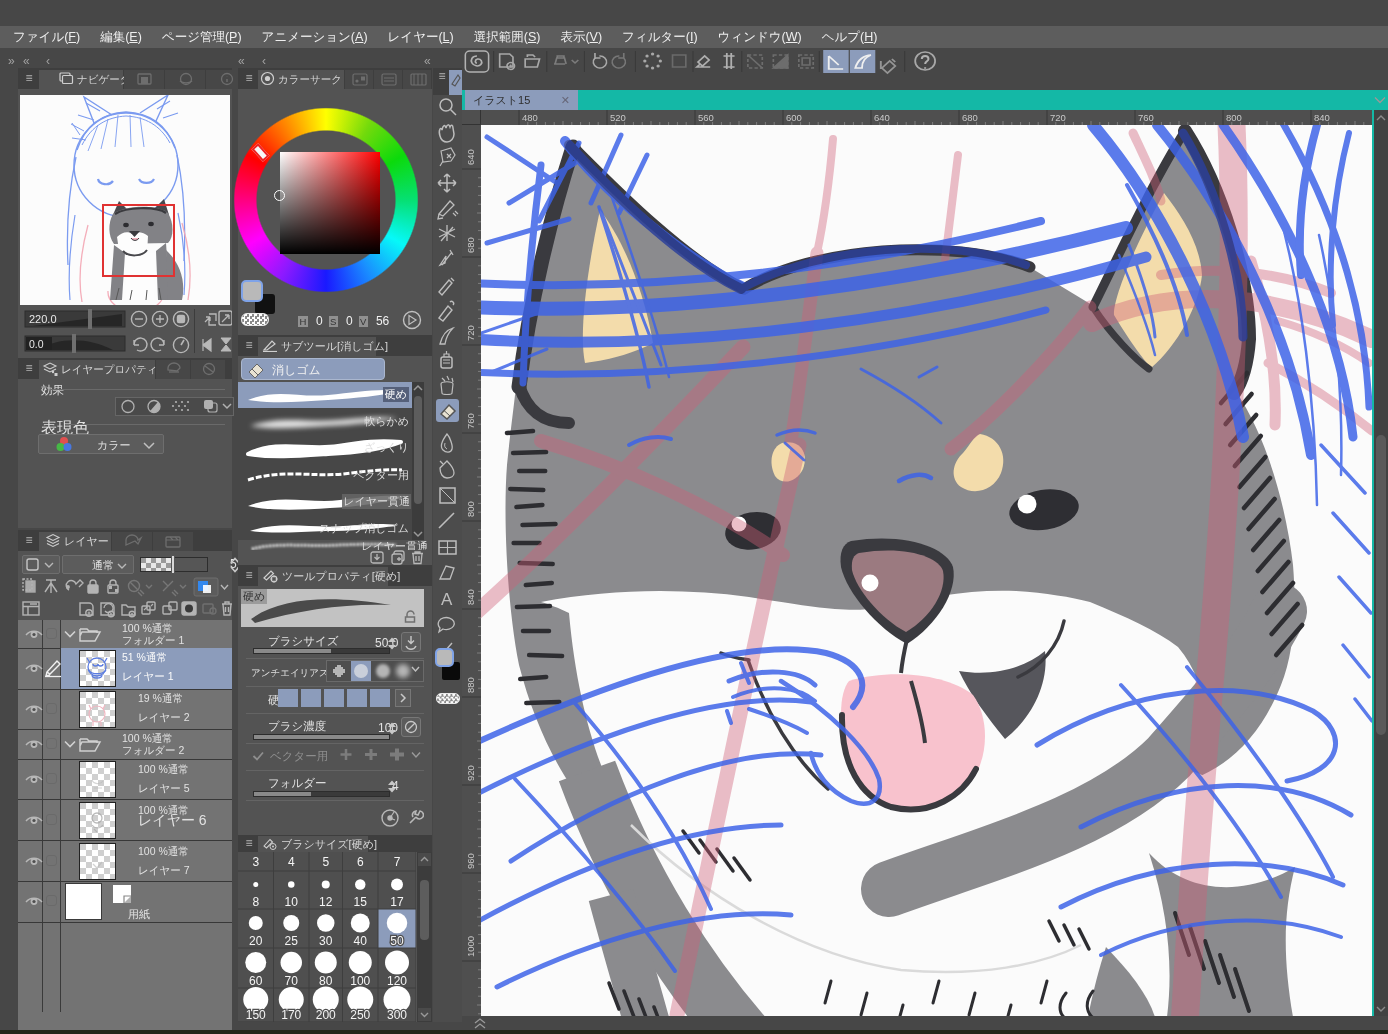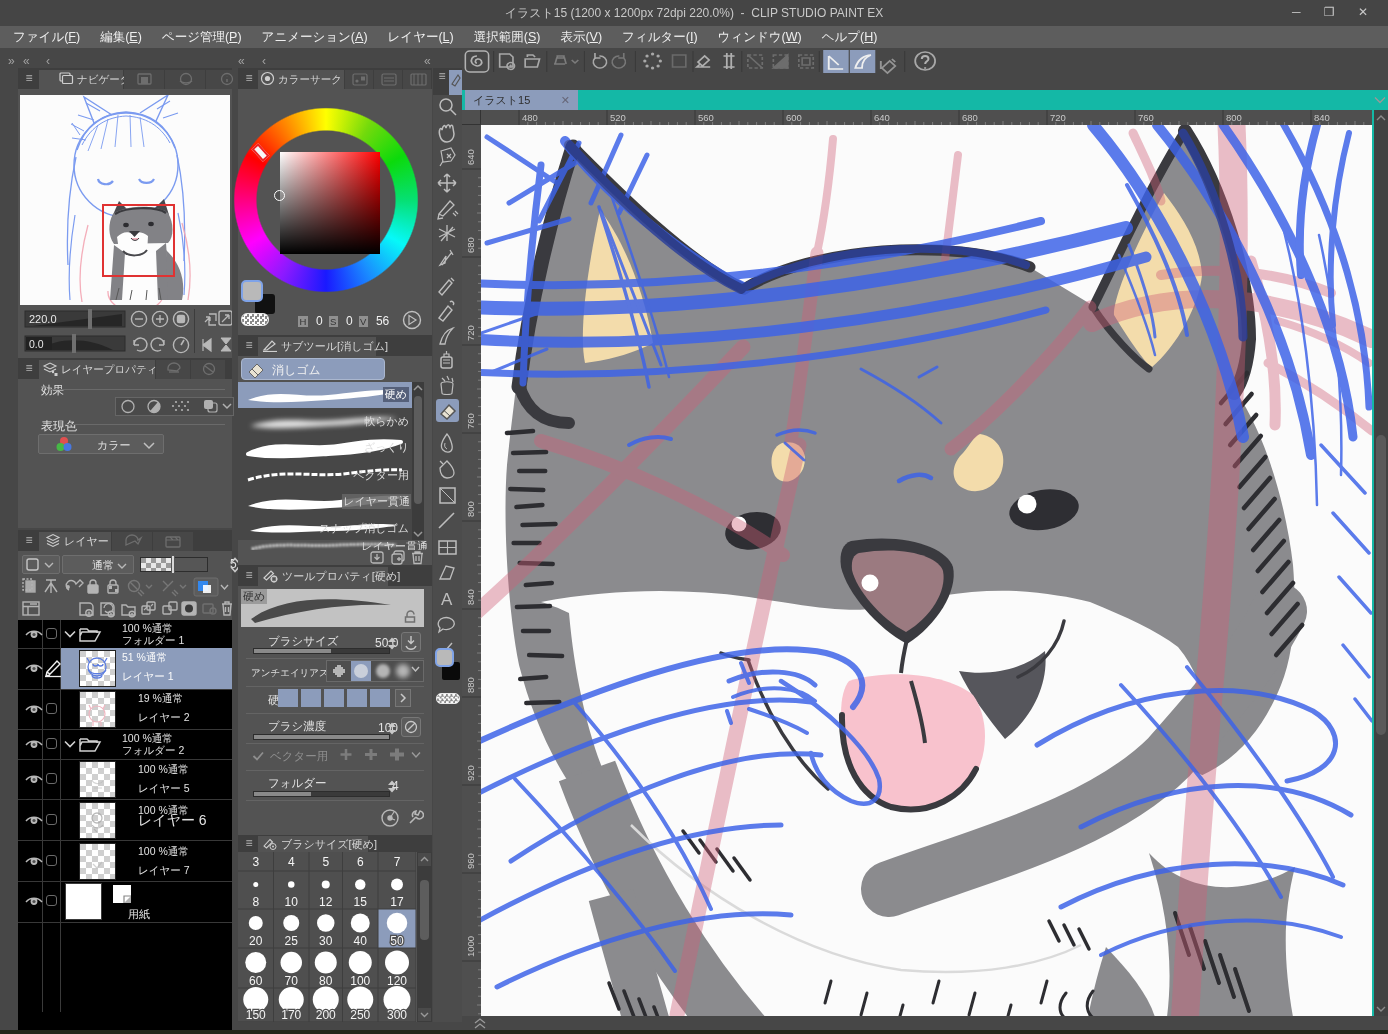--- a/index.html
+++ b/index.html
@@ -18,23 +18,20 @@
 .tabbar { position:absolute; left:0; top:0; right:0; height:21px; background:#3e3e3e; }
 .tab { position:absolute; top:2px; height:19px; background:#535353; color:#d8d8d8; font-size:11px; white-space:nowrap; }
 .tabi { position:absolute; top:2px; height:19px; background:#474747; }
 .hamb { position:absolute; left:3px; top:4px; width:16px; height:13px; color:#b5b5b5; font-size:12px; line-height:13px; text-align:center; }
 .txt { color:#e2e2e2; font-size:11px;margin-left:16px; }
 svg { display:block; }
 </style>
 </head>
 <body>
 <div id="root">
-<div class="abs" id="titlebar">イラスト15 (1200 x 1200px 72dpi 220.0%)&nbsp; - &nbsp;CLIP STUDIO PAINT EX
-  <div class="abs" id="winbtns">─ ❒ ✕</div>
-</div>
 <div class="abs" id="menubar"><span style="margin-left:13px">ファイル(<u>F</u>)</span><span>編集(<u>E</u>)</span><span>ページ管理(<u>P</u>)</span><span>アニメーション(<u>A</u>)</span><span>レイヤー(<u>L</u>)</span><span>選択範囲(<u>S</u>)</span><span>表示(<u>V</u>)</span><span>フィルター(<u>I</u>)</span><span>ウィンドウ(<u>W</u>)</span><span>ヘルプ(<u>H</u>)</span></div>
 <div class="abs" id="hdrrow">
  <span class="abs" style="left:8px;top:6px;font-size:12px">»</span>
  <span class="abs" style="left:23px;top:6px;font-size:12px">«</span>
  <span class="abs" style="left:46px;top:6px;font-size:12px">‹</span>
  <span class="abs" style="left:238px;top:6px;font-size:12px">«</span>
  <span class="abs" style="left:262px;top:6px;font-size:12px">‹</span>
  <span class="abs" style="left:424px;top:6px;font-size:12px">«</span>
 </div>
 
@@ -238,21 +235,21 @@
             <circle cx="69" cy="8" r="1.1"></circle>
             <circle cx="60" cy="12" r="1.1"></circle>
             <circle cx="66" cy="12" r="1.1"></circle>
             <circle cx="72" cy="12" r="1.1"></circle>
           </g>
    <rect x="88" y="2" width="9" height="9" rx="2" fill="#b0b0b0"></rect>
           <rect x="92" y="5" width="9" height="9" rx="2" fill="none" stroke="#b0b0b0" stroke-width="1.2"></rect>
    <path d="M107 6 l4 4 4-4" fill="none" stroke="#b0b0b0" stroke-width="1.5"></path>
   </svg>
  </div>
- <div class="abs txt" style="left:7px;top:60px;font-size:12px">表現色</div>
+ <div class="abs txt" style="left:7px;top:60px;font-size:16px">表現色</div>
  <div class="abs" style="left:47px;top:66px;width:160px;height:1px;background:#6a6a6a"></div>
  <div class="abs" style="left:20px;top:76px;width:126px;height:20px;background:#5c5c5c;border:1px solid #6e6e6e;border-radius:2px">
   <svg width="22" height="18" viewBox="0 0 22 18" style="position:absolute;left:14px;top:0">
    <circle cx="11" cy="6" r="4" fill="#e05050"></circle>
           <circle cx="7.5" cy="12" r="4" fill="#46b846"></circle>
           <circle cx="14.5" cy="12" r="4" fill="#4878e0"></circle>
   </svg>
   <span class="txt" style="position:absolute;left:42px;top:3px">カラー</span>
   <svg width="12" height="8" style="position:absolute;right:8px;top:7px">
           <path d="M1 1 l5 5 5-5" fill="none" stroke="#c0c0c0" stroke-width="1.5"></path>
@@ -377,21 +374,21 @@
             <circle cx="11" cy="11" r="3"></circle>
           </g>
   </g>
   <g stroke="#b4b4b4" fill="none" stroke-width="1.4">
    <g transform="translate(203,2)">
             <path d="M1 4 h10 M2 4 l1 11 h6 l1-11 M4 4 v-2 h4 v2 M4.5 7 v5 M7.5 7 v5"></path>
           </g>
   </g>
  </svg>
 
- <div class="abs" style="left:0;top:90px;width:214px;height:410px;background:#000000">
+ <div class="abs" style="left:0;top:90px;width:214px;height:410px;background:#737373">
   <div class="abs" style="left:24px;top:0;width:1px;height:392px;background:#3a3a3a"></div>
   <div class="abs" style="left:42px;top:0;width:1px;height:392px;background:#3a3a3a"></div>
 <div class="abs" style="left:0;top:27.5px;width:214px;height:1px;background:#383838"></div>
 <div class="abs" style="left:0;top:68.5px;width:214px;height:1px;background:#383838"></div>
 <div class="abs" style="left:0;top:109px;width:214px;height:1px;background:#383838"></div>
 <div class="abs" style="left:0;top:138.5px;width:214px;height:1px;background:#383838"></div>
 <div class="abs" style="left:0;top:179px;width:214px;height:1px;background:#383838"></div>
 <div class="abs" style="left:0;top:220px;width:214px;height:1px;background:#383838"></div>
 <div class="abs" style="left:0;top:260.5px;width:214px;height:1px;background:#383838"></div>
 <div class="abs" style="left:0;top:301.5px;width:214px;height:1px;background:#383838"></div>

